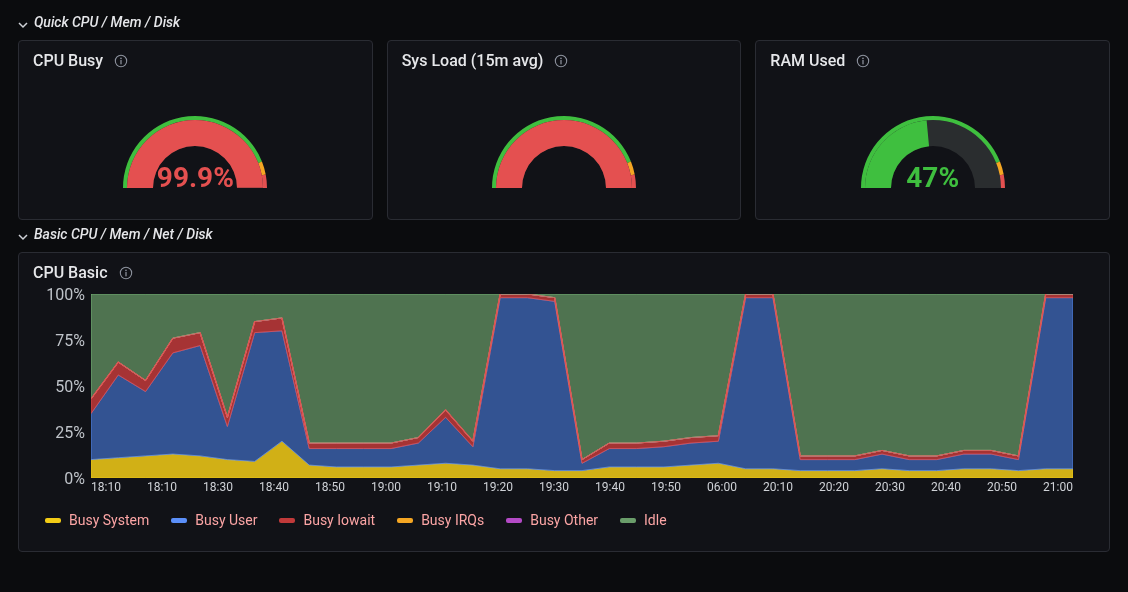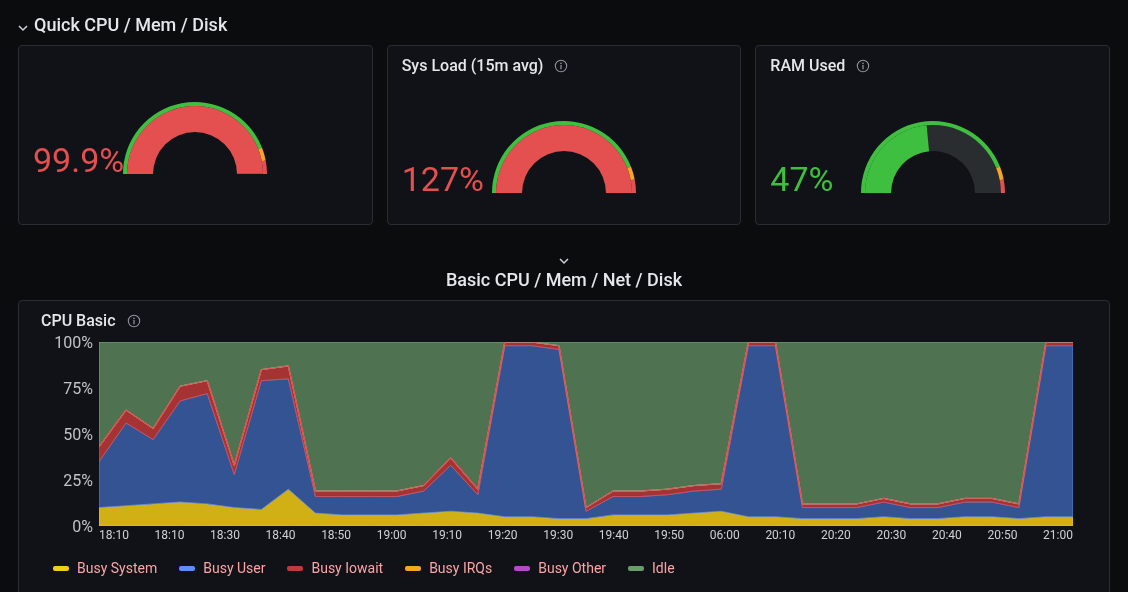--- a/index.html
+++ b/index.html
@@ -15,29 +15,29 @@
     --yellow:#f3cc16;
     --darkred:#c13a3a;
     --purple:#b44ac6;
     --idle:#6a9d6a;
     --dark:#2a2d2f;
   }
   html,body{margin:0;padding:0;background:var(--bg);color:var(--text);font-family:-apple-system,BlinkMacSystemFont,"Segoe UI",Roboto,sans-serif;font-size:14px;width:1128px;height:592px;overflow:hidden;}
   .page{padding:8px 18px 0 18px;}
   .row-header{display:flex;align-items:center;gap:6px;margin:6px 0 10px 0;}
   .chev{width:10px;height:10px;display:inline-block;}
-  .row-title{font-size:18px;font-weight:500;color:var(--text);}
+  .row-title{font-size:14px;font-weight:500;color:var(--text);font-style:italic;}
   .panels{display:flex;gap:14px;}
   .panel{flex:1;border:1px solid var(--border);border-radius:4px;background:var(--panel);padding:10px 14px 8px 14px;min-height:160px;position:relative;}
-  .panel.chart{padding:10px 14px 8px 22px;min-height:280px;}
+  .panel.chart{padding:10px 14px 8px 14px;min-height:280px;}
   .panel-title{font-size:16px;font-weight:500;display:flex;align-items:center;gap:10px;}
   .info-icon{display:inline-flex;align-items:center;justify-content:center;width:16px;height:16px;color:#8f94a0;}
   .gauge-wrap{position:relative;height:130px;display:flex;align-items:flex-end;justify-content:center;}
   .gauge{position:absolute;left:50%;transform:translateX(-50%);bottom:6px;}
-  .gauge-value{position:absolute;left:0;right:0;bottom:6px;text-align:left;font-size:34px;font-weight:400;}
+  .gauge-value{position:absolute;left:0;right:0;bottom:6px;text-align:center;font-size:28px;font-weight:700;}
   .gauge-value.red{color:var(--red);}
   .gauge-value.green{color:var(--green);}
   
   .chart-area{position:relative;margin-top:12px;height:208px;}
   .yaxis{position:absolute;left:0;top:0;bottom:24px;width:58px;}
   .ytick{position:absolute;right:6px;font-size:16px;color:#bfc3c9;transform:translateY(-50%);}
   .plot{position:absolute;left:58px;right:22px;top:0;bottom:24px;border:0;}
   .plot svg{width:100%;height:100%;display:block;}
   .xaxis{position:absolute;left:58px;right:22px;bottom:0;height:22px;display:flex;justify-content:space-between;}
   .xtick{font-size:12px;color:#cfd2d7;text-align:right;}
@@ -55,20 +55,30 @@
       <svg viewBox="0 0 10 10" width="10" height="10">
           <path d="M1 3 L5 7 L9 3" stroke="#cfd2d7" stroke-width="1.5" fill="none"></path>
         </svg>
     </span>
     <span class="row-title">Quick CPU / Mem / Disk</span>
   </div>
 
   <div class="panels">
 
     <div class="panel">
+      <div class="panel-title">
+        <span>CPU Busy</span>
+        <span class="info-icon">
+          <svg viewBox="0 0 16 16" width="14" height="14">
+              <circle cx="8" cy="8" r="6.5" fill="none" stroke="currentColor" stroke-width="1.2"></circle>
+              <circle cx="8" cy="5" r="0.9" fill="currentColor"></circle>
+              <rect x="7.3" y="6.8" width="1.4" height="5" fill="currentColor"></rect>
+            </svg>
+        </span>
+      </div>
       <div class="gauge-wrap">
         <svg class="gauge" width="170" height="105" viewBox="0 0 170 105">
             <path d="M 13 99.00000000000001 A 72 72 0 0 1 151.9439069839541 72.4950322067032 L 137.06748320974208 78.38502504965804 A 56 56 0 0 0 29 99 Z" fill="#3fbf3f"></path>
             <path d="M 151.9439069839541 72.4950322067032 A 72 72 0 0 1 155.72468205246557 85.50854534982776 L 140.00808604080655 88.50664638319937 A 56 56 0 0 0 137.06748320974208 78.38502504965804 Z" fill="#f5a623"></path>
             <path d="M 155.72468205246557 85.50854534982776 A 72 72 0 0 1 157 98.99999999999999 L 141 98.99999999999999 A 56 56 0 0 0 140.00808604080655 88.50664638319937 Z" fill="#e45050"></path>
             <path d="M 17 99.00000000000001 A 68 68 0 0 1 153 98.99999999999999 L 127 98.99999999999999 A 42 42 0 0 0 43 99 Z" fill="#2a2d2f"></path>
             <path d="M 17 99.00000000000001 A 68 68 0 0 1 152.99966443372637 98.78637205096018 L 126.99979273847805 98.86805332559305 A 42 42 0 0 0 43 99 Z" fill="#e45050"></path>
           </svg>
         <div class="gauge-value red">99.9%</div>
       </div>
@@ -87,21 +97,20 @@
         </span>
       </div>
       <div class="gauge-wrap">
         <svg class="gauge" width="170" height="105" viewBox="0 0 170 105">
             <path d="M 13 99.00000000000001 A 72 72 0 0 1 151.9439069839541 72.4950322067032 L 137.06748320974208 78.38502504965804 A 56 56 0 0 0 29 99 Z" fill="#3fbf3f"></path>
             <path d="M 151.9439069839541 72.4950322067032 A 72 72 0 0 1 155.72468205246557 85.50854534982776 L 140.00808604080655 88.50664638319937 A 56 56 0 0 0 137.06748320974208 78.38502504965804 Z" fill="#f5a623"></path>
             <path d="M 155.72468205246557 85.50854534982776 A 72 72 0 0 1 157 98.99999999999999 L 141 98.99999999999999 A 56 56 0 0 0 140.00808604080655 88.50664638319937 Z" fill="#e45050"></path>
             <path d="M 17 99.00000000000001 A 68 68 0 0 1 153 98.99999999999999 L 127 98.99999999999999 A 42 42 0 0 0 43 99 Z" fill="#2a2d2f"></path>
             <path d="M 17 99.00000000000001 A 68 68 0 0 1 153 98.99999999999999 L 127 98.99999999999999 A 42 42 0 0 0 43 99 Z" fill="#e45050"></path>
           </svg>
-        <div class="gauge-value red">127%</div>
       </div>
     </div>
 
     <div class="panel">
       <div class="panel-title">
         <span>RAM Used</span>
         <span class="info-icon">
           <svg viewBox="0 0 16 16" width="14" height="14">
               <circle cx="8" cy="8" r="6.5" fill="none" stroke="currentColor" stroke-width="1.2"></circle>
               <circle cx="8" cy="5" r="0.9" fill="currentColor"></circle>
@@ -116,21 +125,21 @@
             <path d="M 155.72468205246557 85.50854534982776 A 72 72 0 0 1 157 98.99999999999999 L 141 98.99999999999999 A 56 56 0 0 0 140.00808604080655 88.50664638319937 Z" fill="#e45050"></path>
             <path d="M 17 99.00000000000001 A 68 68 0 0 1 153 98.99999999999999 L 127 98.99999999999999 A 42 42 0 0 0 43 99 Z" fill="#2a2d2f"></path>
             <path d="M 17 99.00000000000001 A 68 68 0 0 1 78.600634694341 31.30178640699056 L 81.04745084062237 57.18639748667064 A 42 42 0 0 0 43 99 Z" fill="#3fbf3f"></path>
           </svg>
         <div class="gauge-value green">47%</div>
       </div>
     </div>
 
   </div>
 
-  <div class="row-header" style="margin-top:28px;flex-direction:column;">
+  <div class="row-header" style="margin-top:6px;">
     <span class="chev">
       <svg viewBox="0 0 10 10" width="10" height="10">
           <path d="M1 3 L5 7 L9 3" stroke="#cfd2d7" stroke-width="1.5" fill="none"></path>
         </svg>
     </span>
     <span class="row-title">Basic CPU / Mem / Net / Disk</span>
   </div>
 
   <div class="panel chart">
     <div class="panel-title">

